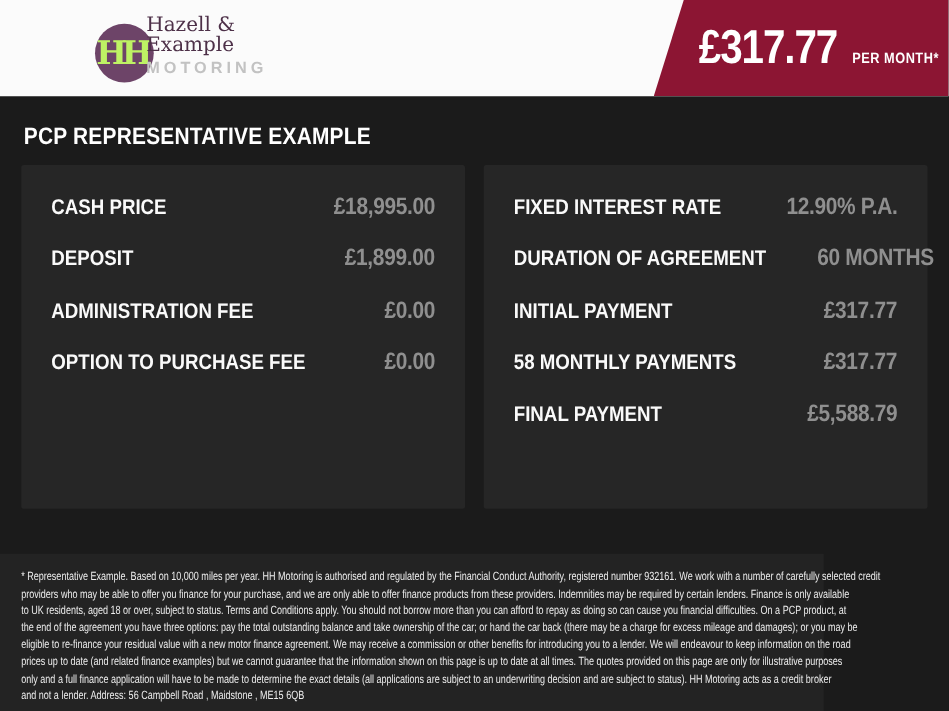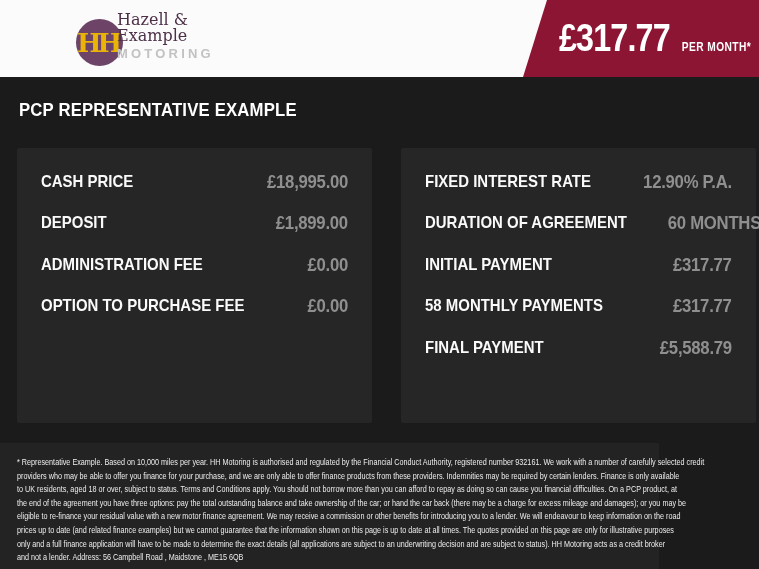--- a/index.html
+++ b/index.html
@@ -8,21 +8,21 @@
     background:#1b1b1b;
     font-family:"Liberation Sans", sans-serif;
   }
   
   .header{
     position:absolute;top:0;left:0;width:759px;height:77px;
     background:#fbfbfb;
   }
   .logo-circle{
     position:absolute;left:76px;top:19px;width:47px;height:47px;
-    border-radius:50%;background:#6d4468;color:#eab308;
+    border-radius:50%;background:#6d4468;color:#bef264;
     display:flex;align-items:center;justify-content:center;
     font-family:"DejaVu Serif", serif;font-weight:bold;font-size:26px;
     letter-spacing:-4px;padding-right:4px;box-sizing:border-box;
   }
   .logo-text{
     position:absolute;left:117px;top:12px;
     font-family:"DejaVu Serif", serif;color:#4d3048;
     font-size:16px;line-height:15.5px;
   }
   .logo-tagline{
@@ -46,22 +46,22 @@
   .price-suffix{
     color:#ffffff;font-weight:bold;font-size:12px;margin-left:14px;letter-spacing:0.5px;
   }
   
   .main-heading{
     position:absolute;top:99px;left:19px;
     color:#ffffff;font-weight:bold;font-size:19px;letter-spacing:0.2px;
     transform:scaleX(0.88);transform-origin:left top;white-space:nowrap;
   }
   .panels{
-    position:absolute;top:148px;left:17px;
-    display:flex;gap:29px;justify-content:space-between;
+    position:absolute;top:132px;left:17px;
+    display:flex;gap:15px;justify-content:space-between;
   }
   .panel{
     width:355px;height:275px;background:#262626;border-radius:2px;
     box-sizing:border-box;padding:13px 24px;
     display:flex;flex-direction:column;
   }
   .finance-row{
     height:41.5px;display:flex;align-items:center;justify-content:space-between;
   }
   .row-label{

